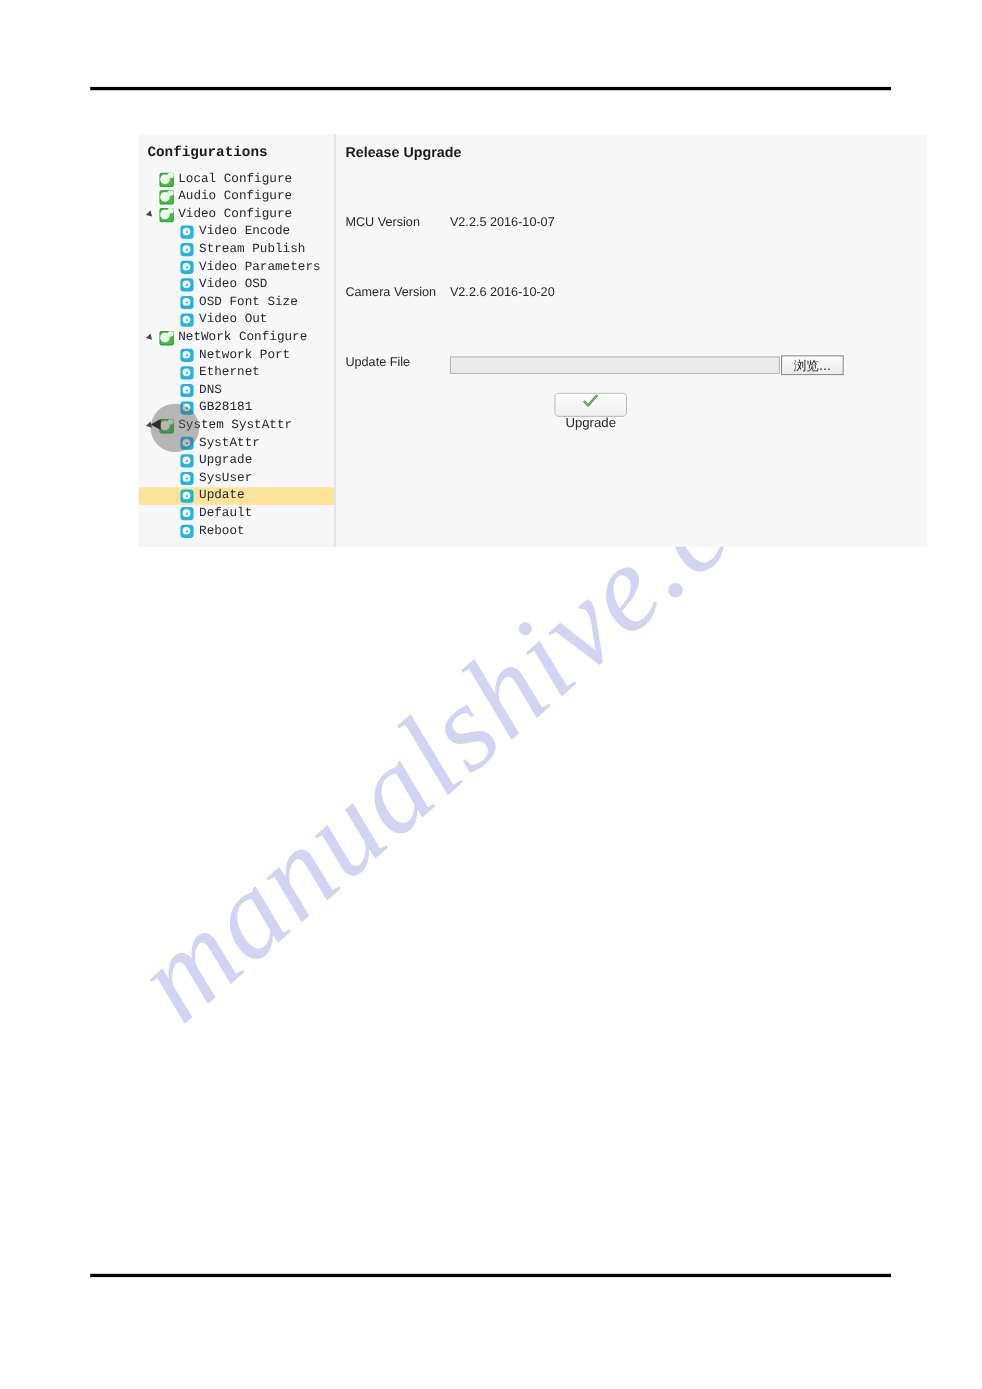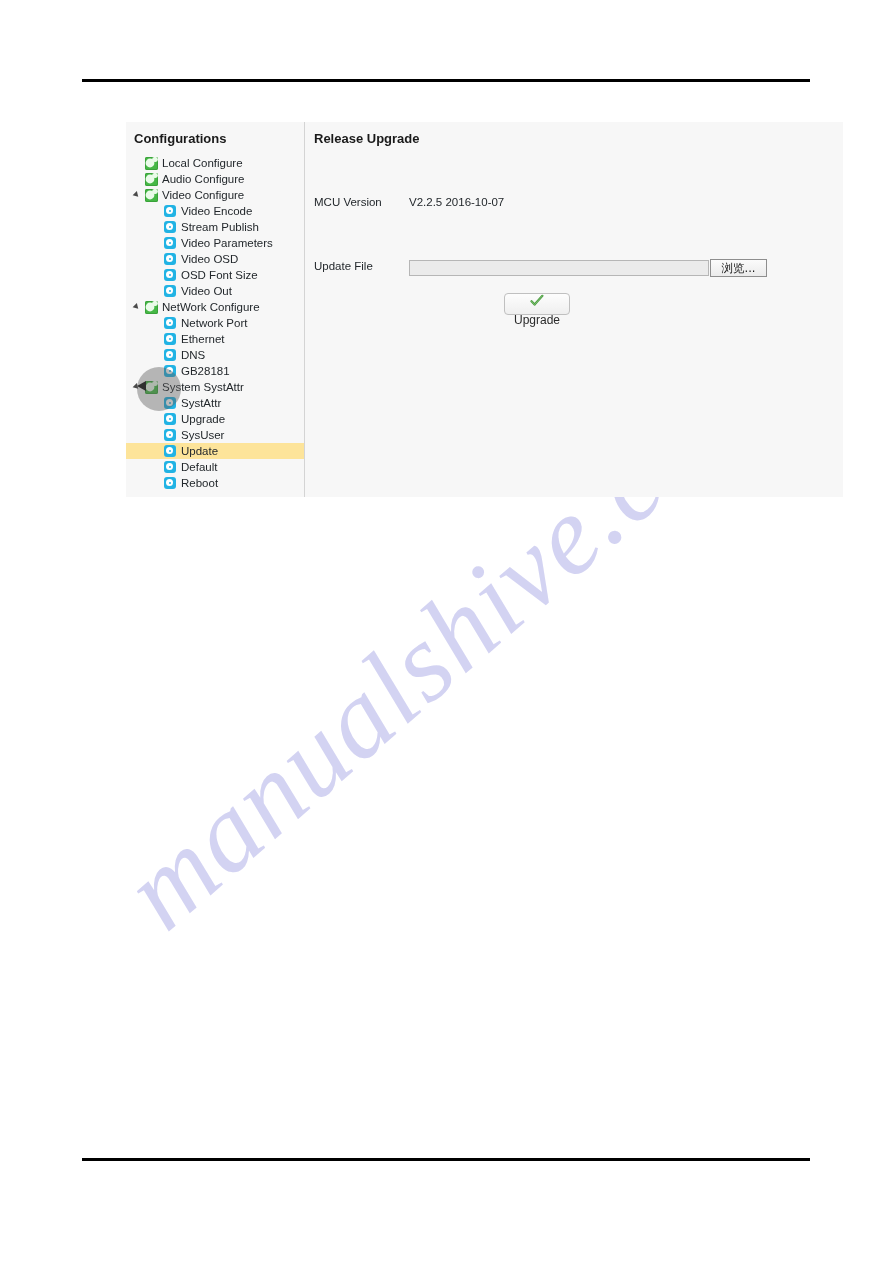--- a/index.html
+++ b/index.html
@@ -57,20 +57,21 @@
   }
 
   
   .sidebar {
     width: 179px;
     box-sizing: border-box;
     border-right: 1px solid #d4d4d4;
     padding-top: 9px;
     background: #f7f7f7;
     position: relative;
+    font-family: Liberation Mono, monospace;
   }
   .sidebar-title {
     font-size: 13px;
     font-weight: bold;
     color: #1a1a1a;
     padding: 0 0 9px 8px;
   }
   .tree { position: relative; }
 
   .tree-row {
@@ -369,20 +370,24 @@
   </div>
 
   <div class="content">
     <div class="content-title">Release Upgrade</div>
 
     <div id="field-list">
         <div class="field-row">
           <div class="field-label">MCU Version</div>
           <div class="field-value">V2.2.5 2016-10-07</div>
         </div>
+        <div class="field-row">
+          <div class="field-label">Camera Version</div>
+          <div class="field-value">V2.2.6 2016-10-20</div>
+        </div>
       </div>
 
     <div class="field-row">
       <div class="field-label">Update File</div>
       <div class="file-row">
         <input class="file-input" type="text" placeholder="" style="">
         <button class="browse-btn">浏览...</button>
       </div>
     </div>
 

